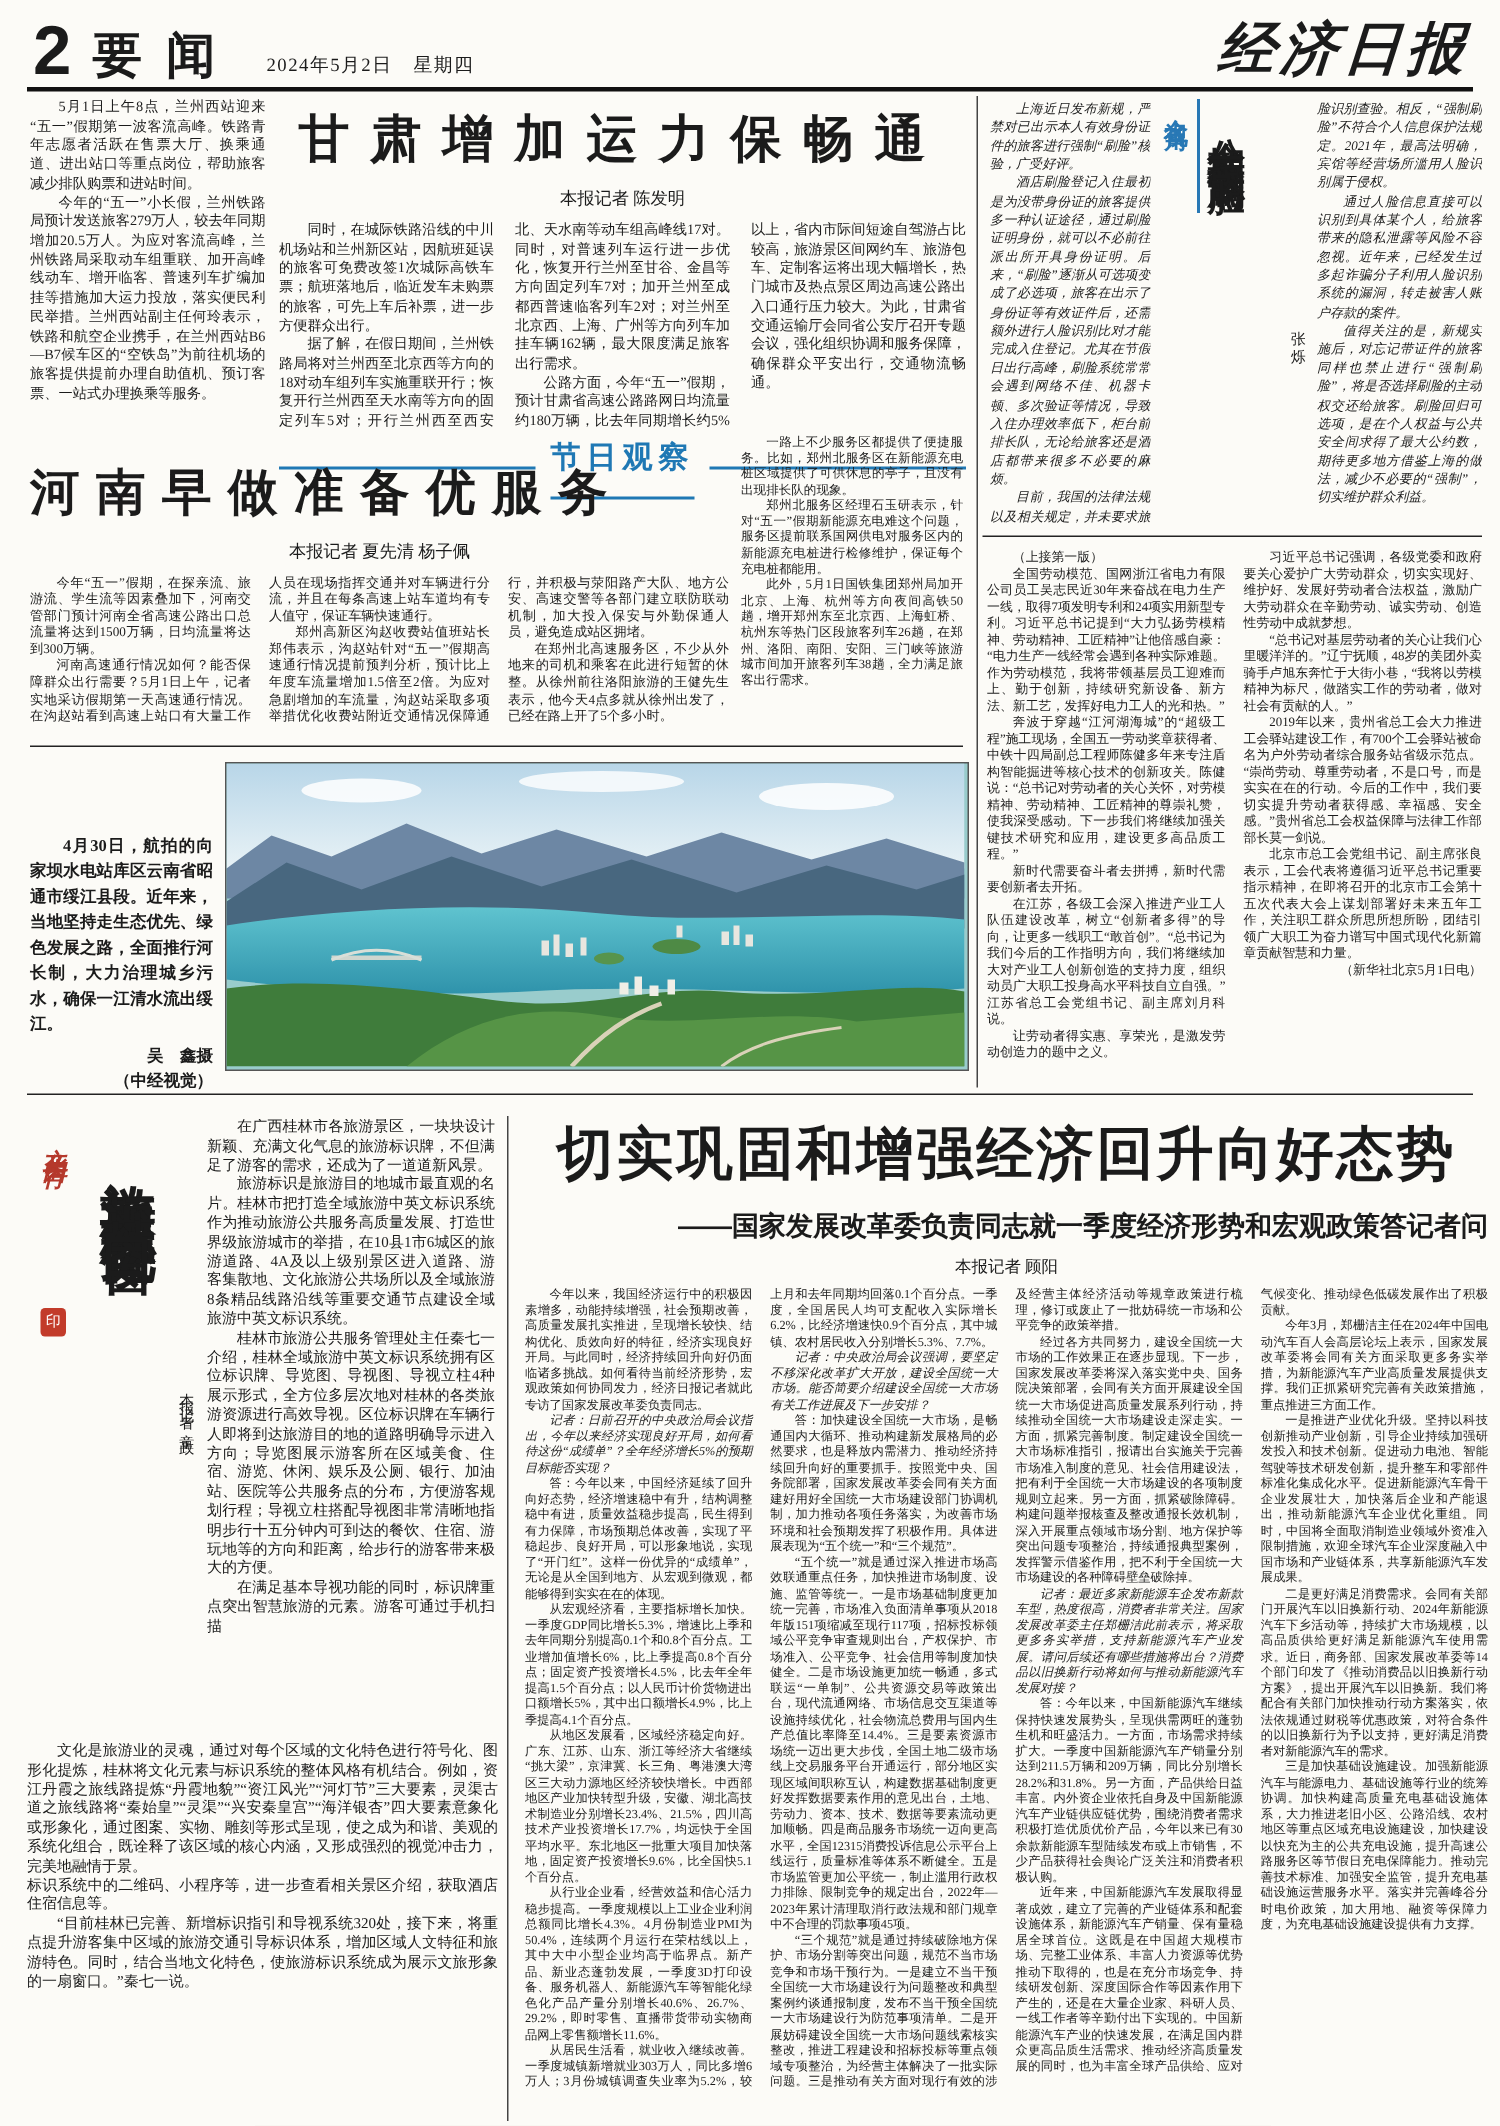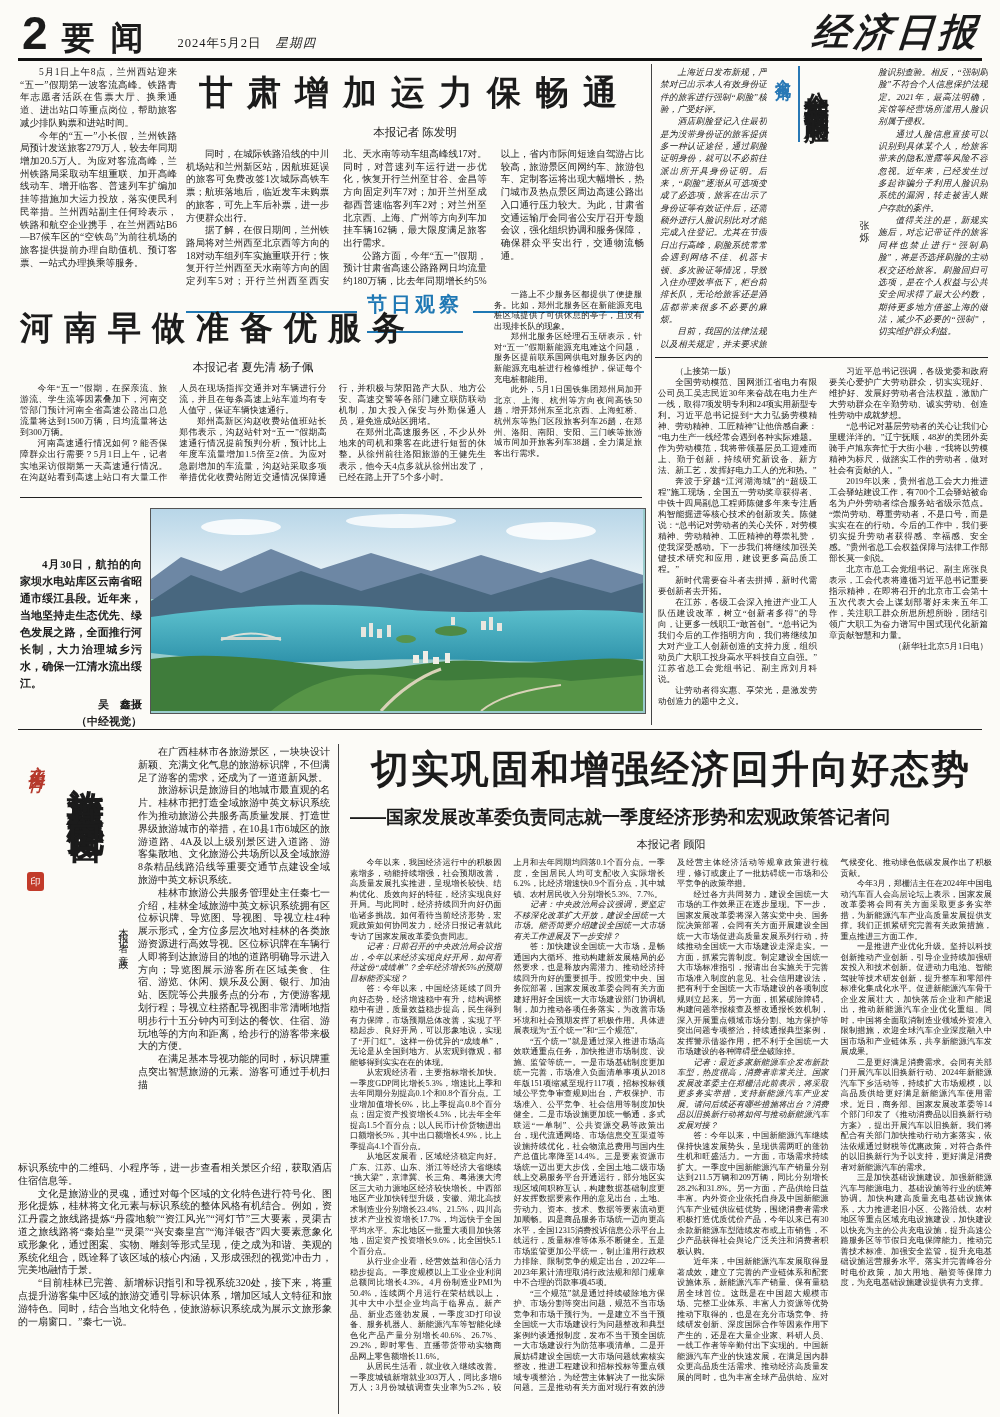--- a/index.html
+++ b/index.html
@@ -4,21 +4,21 @@
 <style>
   html,body{margin:0;padding:0;}
   body{width:1000px;height:1417px;background:#f4f2ec;}
   .page{position:relative;width:1000px;height:1417px;background:#fcfbf7;color:#1b1b1b;
         font-family:"Liberation Serif","DejaVu Serif",serif;overflow:hidden;}
   
   .header{position:absolute;left:22px;top:6px;width:958px;height:50px;display:flex;align-items:flex-end;}
   .pageno{font-family:"Liberation Sans",sans-serif;font-size:46px;font-weight:900;line-height:1;}
   .secname{font-size:33px;font-weight:900;letter-spacing:16px;margin-left:14px;line-height:1.05;}
   .dateline{font-size:12.5px;margin-left:18px;margin-bottom:4px;letter-spacing:1px;}
-  .weekday{margin-left:14px;font-style:italic;}
+  .weekday{margin-left:14px;}
   .masthead{margin-left:auto;font-family:"DejaVu Serif",serif;font-style:italic;font-weight:700;
             font-size:38px;letter-spacing:4px;transform:skewX(-4deg);margin-bottom:-2px;}
   .header-rule{position:absolute;left:18px;top:58px;width:964px;height:3px;background:#111;}
   
   .para{margin:0;text-indent:2em;text-align:justify;}
   .q{font-style:italic;}
   .cont{text-indent:0;}
   .right{text-align:right;text-indent:0;}
   
   .gansu-left{position:absolute;left:20px;top:66px;width:157px;height:228px;font-size:9.5px;line-height:1.34;overflow:hidden;}
@@ -73,21 +73,21 @@
           color:#fff;font-size:10px;text-align:center;line-height:19px;}
   .g-title{position:absolute;left:42px;top:14px;writing-mode:vertical-rl;font-family:"Liberation Sans",sans-serif;
            font-weight:900;font-size:37px;letter-spacing:4px;height:500px;}
   .g-byline{position:absolute;left:98px;top:176px;writing-mode:vertical-rl;font-size:10px;letter-spacing:5px;}
   .g-narrow{position:absolute;left:120px;top:2px;width:192px;height:412px;font-size:10px;line-height:1.28;overflow:hidden;}
   .g-wide{position:absolute;left:0;top:418px;width:314px;height:252px;font-size:10px;line-height:1.28;overflow:hidden;}
   
   .qa{position:absolute;left:350px;top:744px;width:642px;height:672px;}
   .qa-title{font-family:"Liberation Sans",sans-serif;font-weight:900;font-size:38px;letter-spacing:2px;
             text-align:center;white-space:nowrap;}
-  .qa-sub{font-family:"Liberation Sans",sans-serif;font-weight:700;font-size:18px;text-align:left;margin-top:10px;}
+  .qa-sub{font-family:"Liberation Sans",sans-serif;font-weight:700;font-size:18px;text-align:right;margin-top:10px;}
   .qa-byline{font-size:11px;text-align:center;margin:8px 0 6px;}
   .qa-body{column-count:4;column-gap:12px;column-fill:auto;height:544px;font-size:8.2px;line-height:1.28;overflow:hidden;}
 </style>
 </head>
 <body>
 
 <div class="page">
 
   <div class="header">
     <div class="pageno">2</div>
@@ -228,22 +228,22 @@
     <div class="g-seal">印</div>
     <div class="g-title">旅游标识成桂林文化窗口</div>
     <div class="g-byline">本报记者 童政</div>
     <div class="g-narrow">
         <p class="para">在广西桂林市各旅游景区，一块块设计新颖、充满文化气息的旅游标识牌，不但满足了游客的需求，还成为了一道道新风景。</p>
         <p class="para">旅游标识是旅游目的地城市最直观的名片。桂林市把打造全域旅游中英文标识系统作为推动旅游公共服务高质量发展、打造世界级旅游城市的举措，在10县1市6城区的旅游道路、4A及以上级别景区进入道路、游客集散地、文化旅游公共场所以及全域旅游8条精品线路沿线等重要交通节点建设全域旅游中英文标识系统。</p>
         <p class="para">桂林市旅游公共服务管理处主任秦七一介绍，桂林全域旅游中英文标识系统拥有区位标识牌、导览图、导视图、导视立柱4种展示形式，全方位多层次地对桂林的各类旅游资源进行高效导视。区位标识牌在车辆行人即将到达旅游目的地的道路明确导示进入方向；导览图展示游客所在区域美食、住宿、游览、休闲、娱乐及公厕、银行、加油站、医院等公共服务点的分布，方便游客规划行程；导视立柱搭配导视图非常清晰地指明步行十五分钟内可到达的餐饮、住宿、游玩地等的方向和距离，给步行的游客带来极大的方便。</p>
         <p class="para">在满足基本导视功能的同时，标识牌重点突出智慧旅游的元素。游客可通过手机扫描</p>
       </div>
     <div class="g-wide">
+        <p class="para">文化是旅游业的灵魂，通过对每个区域的文化特色进行符号化、图形化提炼，桂林将文化元素与标识系统的整体风格有机结合。例如，资江丹霞之旅线路提炼“丹霞地貌”“资江风光”“河灯节”三大要素，灵渠古道之旅线路将“秦始皇”“灵渠”“兴安秦皇宫”“海洋银杏”四大要素意象化或形象化，通过图案、实物、雕刻等形式呈现，使之成为和谐、美观的系统化组合，既诠释了该区域的核心内涵，又形成强烈的视觉冲击力，完美地融情于景。</p>
         <p class="para cont">标识系统中的二维码、小程序等，进一步查看相关景区介绍，获取酒店住宿信息等。</p>
-        <p class="para">文化是旅游业的灵魂，通过对每个区域的文化特色进行符号化、图形化提炼，桂林将文化元素与标识系统的整体风格有机结合。例如，资江丹霞之旅线路提炼“丹霞地貌”“资江风光”“河灯节”三大要素，灵渠古道之旅线路将“秦始皇”“灵渠”“兴安秦皇宫”“海洋银杏”四大要素意象化或形象化，通过图案、实物、雕刻等形式呈现，使之成为和谐、美观的系统化组合，既诠释了该区域的核心内涵，又形成强烈的视觉冲击力，完美地融情于景。</p>
         <p class="para">“目前桂林已完善、新增标识指引和导视系统320处，接下来，将重点提升游客集中区域的旅游交通引导标识体系，增加区域人文特征和旅游特色。同时，结合当地文化特色，使旅游标识系统成为展示文旅形象的一扇窗口。”秦七一说。</p>
       </div>
   </div>
 
   <div class="qa">
     <div class="qa-title">切实巩固和增强经济回升向好态势</div>
     <div class="qa-sub">——国家发展改革委负责同志就一季度经济形势和宏观政策答记者问</div>
     <div class="qa-byline">本报记者 顾阳</div>
     <div class="qa-body">
         <p class="para">今年以来，我国经济运行中的积极因素增多，动能持续增强，社会预期改善，高质量发展扎实推进，呈现增长较快、结构优化、质效向好的特征，经济实现良好开局。与此同时，经济持续回升向好仍面临诸多挑战。如何看待当前经济形势，宏观政策如何协同发力，经济日报记者就此专访了国家发展改革委负责同志。</p>

